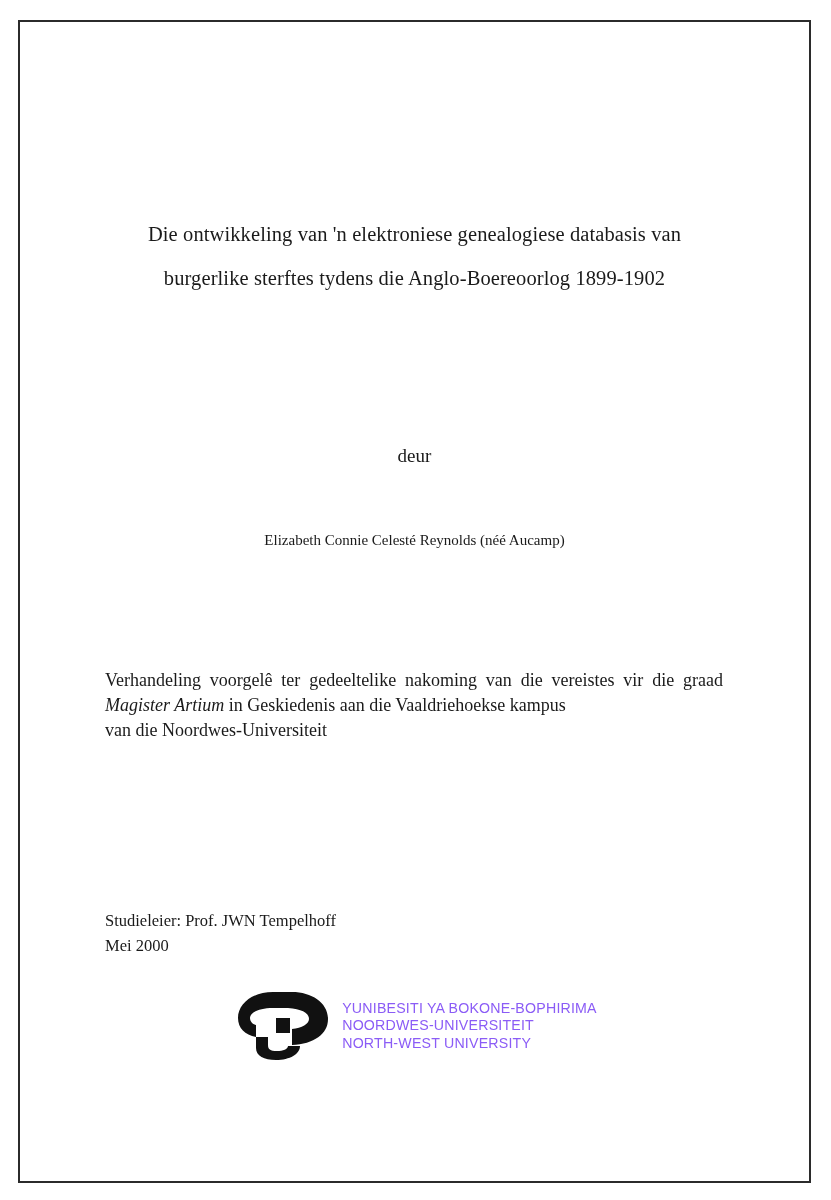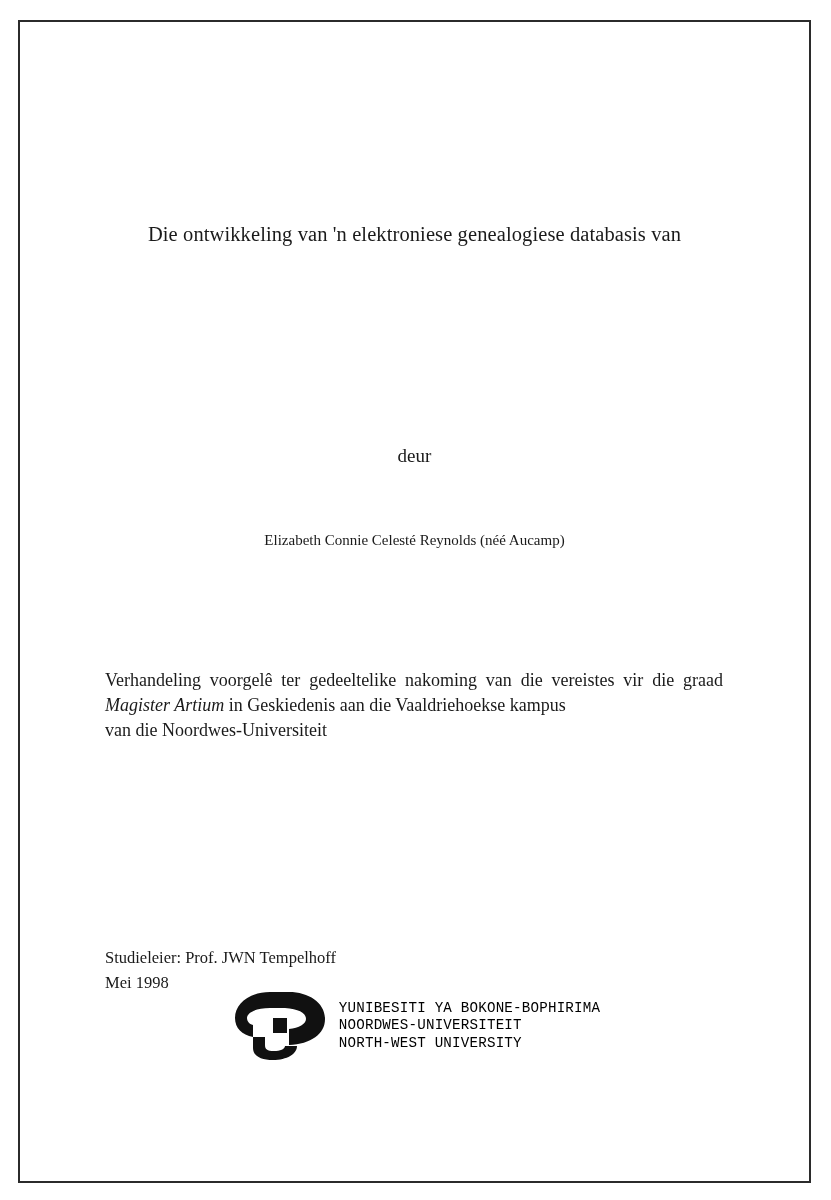--- a/index.html
+++ b/index.html
@@ -85,21 +85,21 @@
   .statement .last-line {
     text-align: left;
   }
   .statement em {
     font-style: italic;
   }
 
   .supervisor {
     position: absolute;
     left: 87px;
-    top: 925px;
+    top: 888px;
     font-size: 16.5px;
     line-height: 25px;
     text-align: left;
   }
 
   .logo-wrap {
     position: absolute;
     left: 0;
     right: 0;
     top: 968px;
@@ -111,52 +111,53 @@
     display: flex;
     align-items: center;
     gap: 6px;
   }
   .logo-mark {
     width: 104px;
     height: 76px;
     flex: 0 0 auto;
   }
   .logo-text {
-    font-family: Liberation Mono, monospace;
+    font-family: Liberation Sans, sans-serif;
     font-size: 14.2px;
     line-height: 17.5px;
     letter-spacing: 0.2px;
-    color: #000000;
+    color: #8b5cf6;
     white-space: nowrap;
   }
 </style>
 </head>
 <body>
 
 <div class="page">
   <div class="page-frame"></div>
 
   <div class="content">
 
     <div class="title-block">
       <div class="title-line">Die ontwikkeling van 'n elektroniese genealogiese databasis van</div>
+      <div class="title-line">burgerlike sterftes tydens die Anglo-Boereoorlog 1899-1902</div>
     </div>
 
     <div class="by-line">deur</div>
 
     <div class="author-line">Elizabeth Connie Celesté Reynolds (néé Aucamp)</div>
 
     <div class="statement">
       <span>Verhandeling voorgelê ter gedeeltelike nakoming van die vereistes vir die graad </span><em>Magister Artium</em><span> in Geskiedenis aan die Vaaldriehoekse kampus</span>
       <div class="last-line">van die Noordwes-Universiteit</div>
     </div>
 
     <div class="supervisor">
       <div>Studieleier: Prof. JWN Tempelhoff</div>
-      <div>Mei 1998</div>
+      <div>Mei 2000</div>
     </div>
 
     <div class="logo-wrap">
       <div class="logo-inner">
         <svg class="logo-mark" viewBox="0 0 104 76" aria-hidden="true">
           <g fill="#111111">
             <path d="M41 4 C20 4 6 16 6 30 C6 40 13 47 24 49 L24 37 C20 36 18 33 18 30 C18 25 26 20 41 20 L56 20 L56 4 Z"></path>
             <path d="M24 49 L24 60 C24 68 32 72 44 72 C58 72 68 66 68 58 L56 58 C56 61 51 63 45 63 C38 63 36 61 36 57 L36 49 Z"></path>
             <path d="M56 4 L56 20 C70 21 77 25 77 31 C77 36 70 40 60 41 L60 57 C82 56 96 46 96 31 C96 15 80 4 60 4 Z"></path>
             <path d="M44 30 L58 30 L58 45 L44 45 Z"></path>

